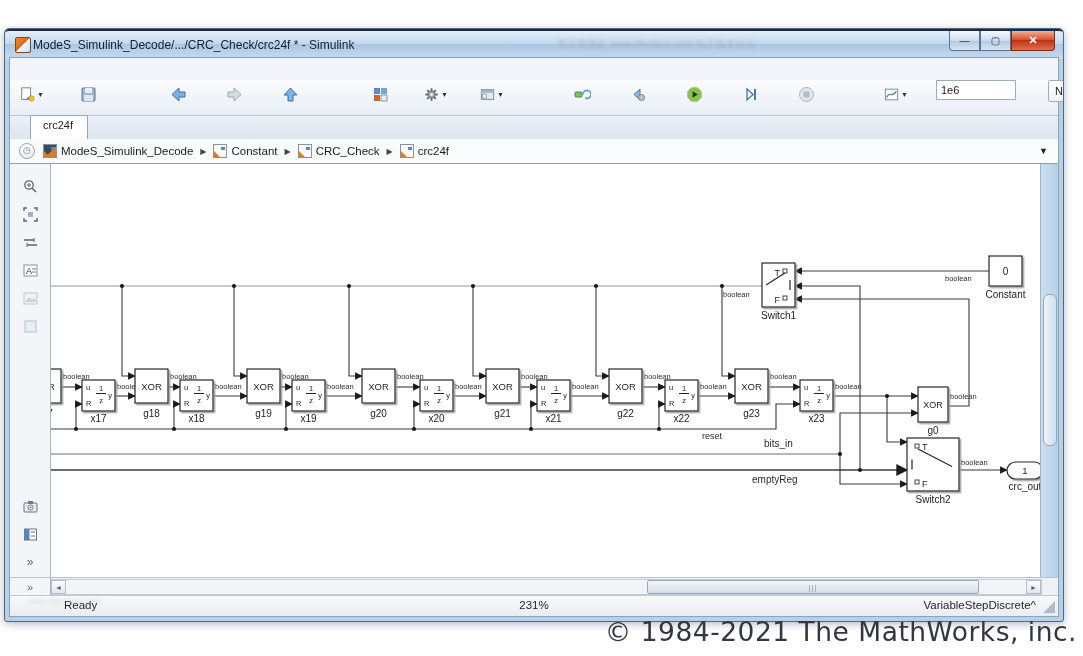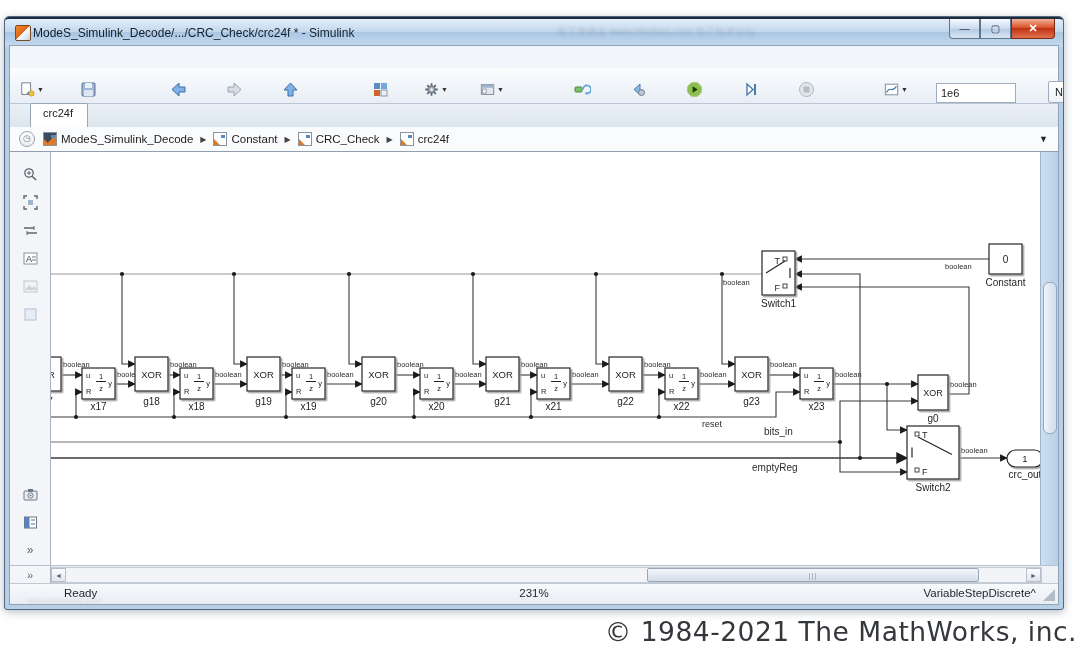--- a/index.html
+++ b/index.html
@@ -1,19 +1,19 @@
 <!DOCTYPE html>
 <html><head>
 <meta charset="utf-8">
 <style>
   html,body{margin:0;padding:0;background:#fff;width:1083px;height:656px;overflow:hidden;
     font-family:"Liberation Sans",sans-serif;-webkit-font-smoothing:antialiased;}
   #page{position:relative;width:1083px;height:656px;background:#fff;}
   
-  #win{position:absolute;left:4px;top:16px;width:1058px;height:592px;
+  #win{position:absolute;left:4px;top:28px;width:1058px;height:592px;
     border:1px solid #52687f;border-radius:5px 5px 3px 3px;
     box-shadow:0 2px 8px rgba(40,60,90,.35);
     background:#b7cfe7;overflow:hidden;}
   #titlebar{position:absolute;left:0;top:0;right:0;height:28px;
     background:linear-gradient(#e3eefa 0%,#c2d8ee 45%,#a9c6e2 46%,#c6dbf0 100%);
     border-top:2px solid #1d2c3d;border-radius:4px 4px 0 0;}
   #title-text{position:absolute;left:28px;top:7px;font-size:12px;color:#15202b;white-space:nowrap;}
   #app-icon{position:absolute;left:10px;top:6px;width:14px;height:14px;border:1px solid #7a4a20;
     background:linear-gradient(135deg,#f08a2c 0%,#e2661d 48%,#fdfdfd 49%,#c9d8ea 100%);border-radius:2px;}
   .winbtns{position:absolute;right:8px;top:0;height:19px;display:flex;}
@@ -27,21 +27,21 @@
     opacity:.38;filter:blur(1.6px);white-space:nowrap;pointer-events:none;}
   #inner{position:absolute;left:4px;right:4px;top:28px;bottom:4px;background:#f2f5f9;
     border:1px solid #8fa3b8;}
   
   #menubar{position:absolute;left:0;right:0;top:0;height:21px;background:linear-gradient(#f7f9fb,#eef2f6);
     border-bottom:1px solid #d4dce4;display:flex;align-items:center;padding-left:4px;}
   .menu-item{font-size:12px;color:#1a1a1a;padding:2px 9px;cursor:default;}
   
   #toolbar{position:absolute;left:0;right:0;top:22px;height:35px;
     background:linear-gradient(#fbfcfe,#e8eef5);border-bottom:1px solid #bac5d1;
-    display:flex;align-items:flex-end;padding-left:6px;gap:24px;}
+    display:flex;align-items:flex-start;padding-left:6px;gap:24px;}
   .tbtn{height:26px;min-width:24px;display:flex;align-items:center;justify-content:center;
     border:1px solid transparent;border-radius:3px;margin:0 1px;padding:0 2px;}
   .tsep{width:1px;height:26px;background:#c3cdd8;margin:0 5px;box-shadow:1px 0 0 #fff;}
   .caret{font-size:7px;color:#333;margin-left:2px;}
   .tico{width:17px;height:17px;display:block;}
   #simtime{width:70px;height:18px;border:1px solid #9fadbd;font-size:11px;padding:0 4px;
     font-family:"Liberation Sans",sans-serif;color:#222;background:#fff;}
   #simmode{width:168px;height:20px;border:1px solid #9fadbd;border-radius:2px;margin-left:8px;
     background:linear-gradient(#fff,#eef2f6);display:flex;align-items:center;font-size:11px;color:#222;
     padding-left:6px;position:relative;}

